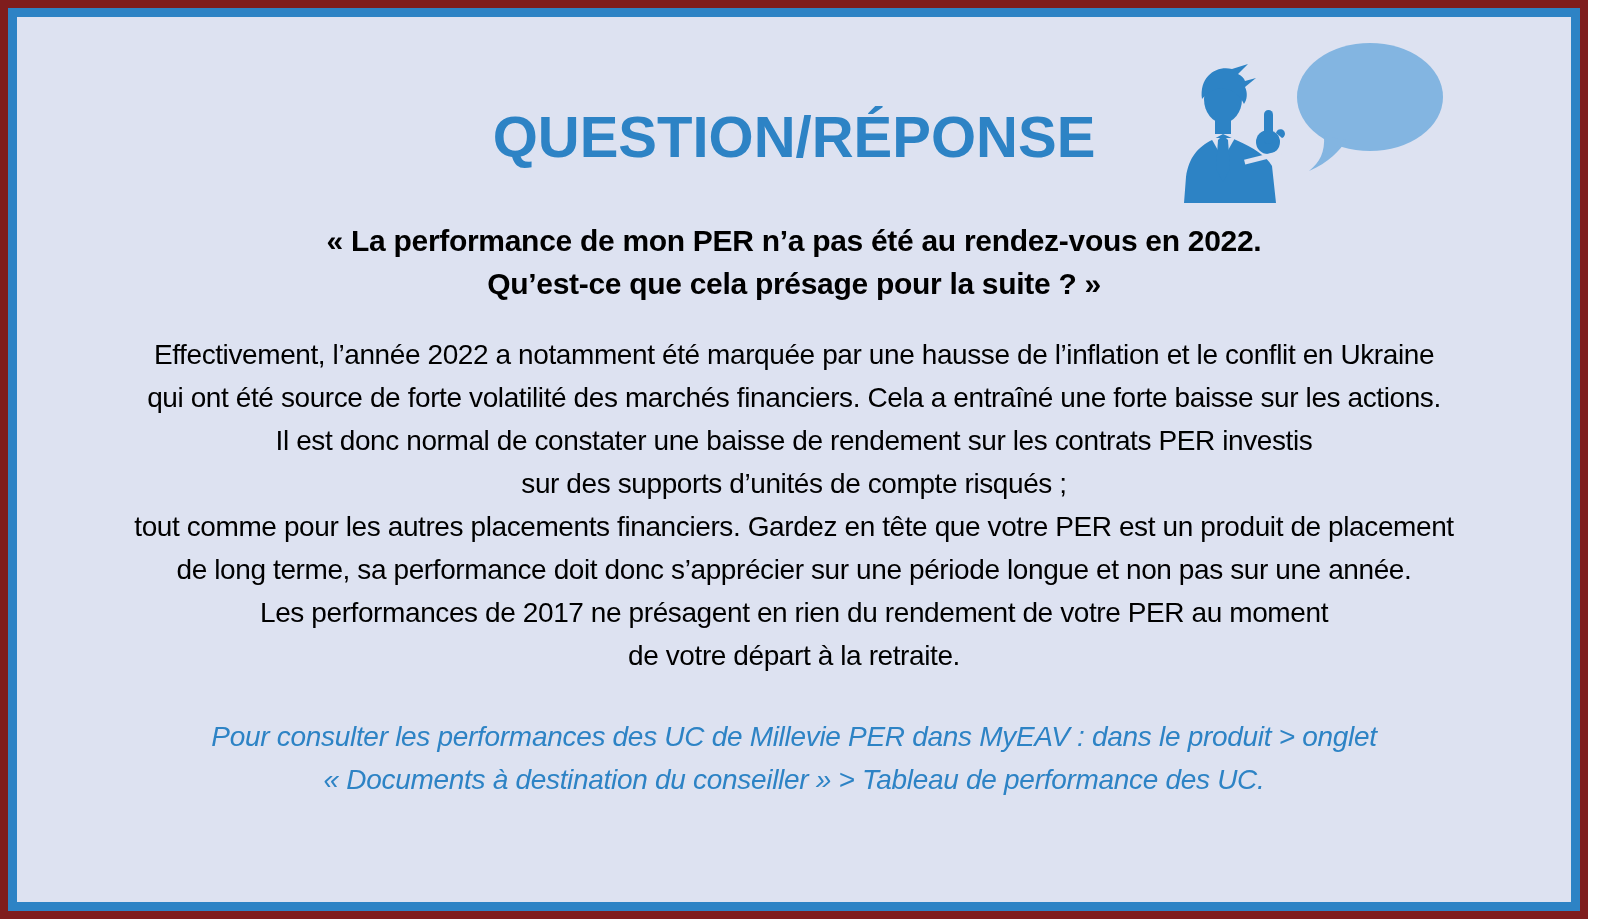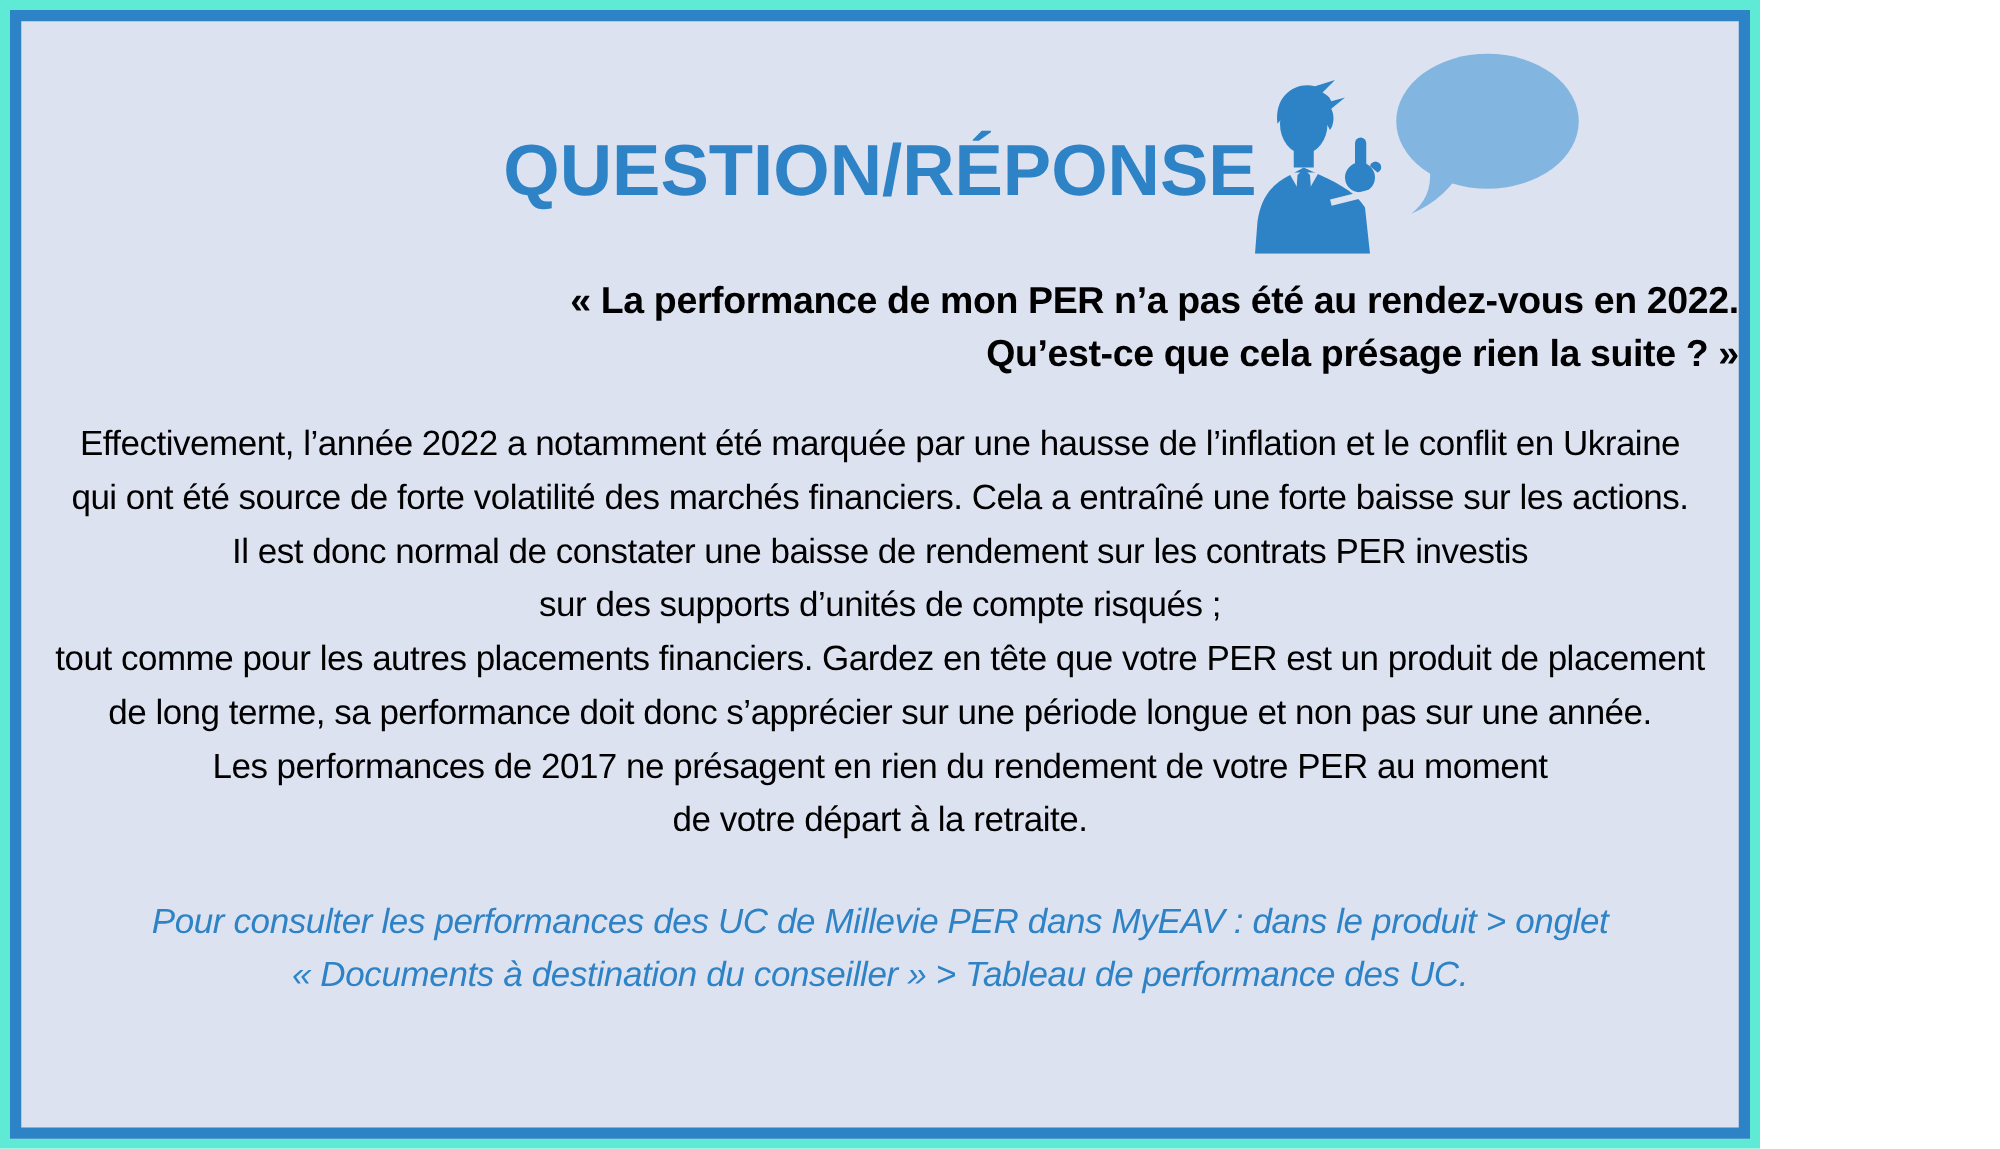--- a/index.html
+++ b/index.html
@@ -4,23 +4,23 @@
 <title>Question / Réponse</title>
 <style>
   html, body {
     margin: 0;
     padding: 0;
     background: #ffffff;
     font-family: "Liberation Sans", sans-serif;
   }
   .stage {
     position: relative;
-    width: 1408px;
+    width: 1588px;
     height: 919px;
-    background: #5eead4;
+    background: #7f1d1d;
     box-sizing: border-box;
     padding: 8px;
     overflow: hidden;
   }
   .panel {
     position: relative;
     width: 100%;
     height: 100%;
     box-sizing: border-box;
     border: 9px solid #2d83c5;
@@ -46,21 +46,21 @@
     top: 25px;
     right: 125px;
     display: flex;
     align-items: flex-start;
   }
   .man-svg { margin-top: 21px; }
   .bubble-svg { margin-left: 7px; }
 
   .question {
     margin-top: 50px;
-    text-align: right;
+    text-align: center;
     font-size: 30px;
     line-height: 43px;
     font-weight: bold;
     color: #000000;
     letter-spacing: -0.3px;
   }
   .para {
     text-align: center;
     font-size: 28px;
     line-height: 43px;
@@ -120,21 +120,21 @@
           <g fill="#83b5e1">
             <ellipse cx="74" cy="55" rx="73" ry="54"></ellipse>
             <path d="M28,94 C29,110 24,120 13,129 C32,121 45,108 50,98 Z"></path>
           </g>
         </svg>
       </div>
     </div>
 
     <div class="question">
       <div class="line">« La performance de mon PER n’a pas été au rendez-vous en 2022.</div>
-      <div class="line">Qu’est-ce que cela présage rien la suite ? »</div>
+      <div class="line">Qu’est-ce que cela présage pour la suite ? »</div>
     </div>
 
     <div class="para para-1">
       <div class="line">Effectivement, l’année 2022 a notamment été marquée par une hausse de l’inflation et le conflit en Ukraine</div>
       <div class="line">qui ont été source de forte volatilité des marchés financiers. Cela a entraîné une forte baisse sur les actions.</div>
     </div>
 
     <div class="para para-2">
       <div class="line">Il est donc normal de constater une baisse de rendement sur les contrats PER investis</div>
       <div class="line">sur des supports d’unités de compte risqués ;</div>

